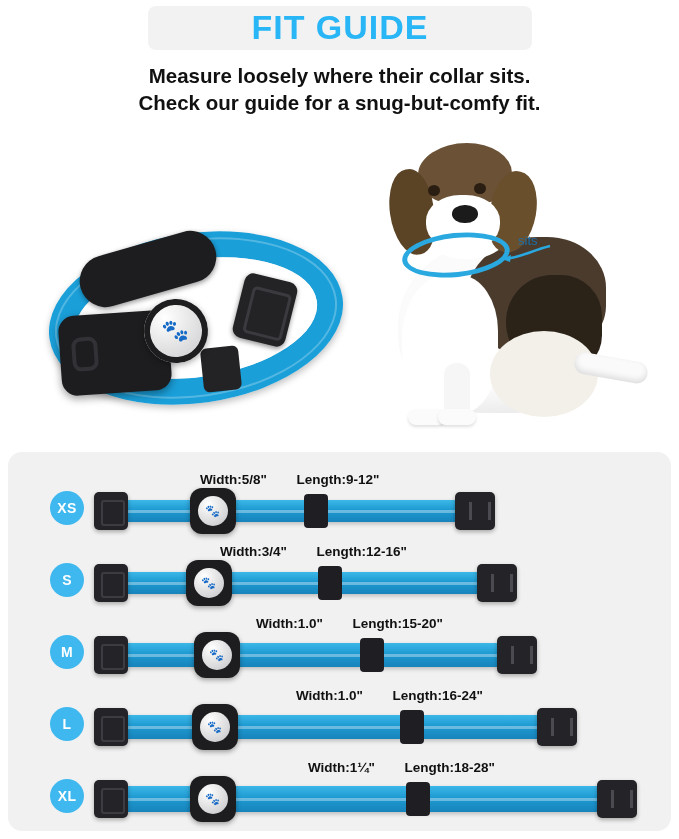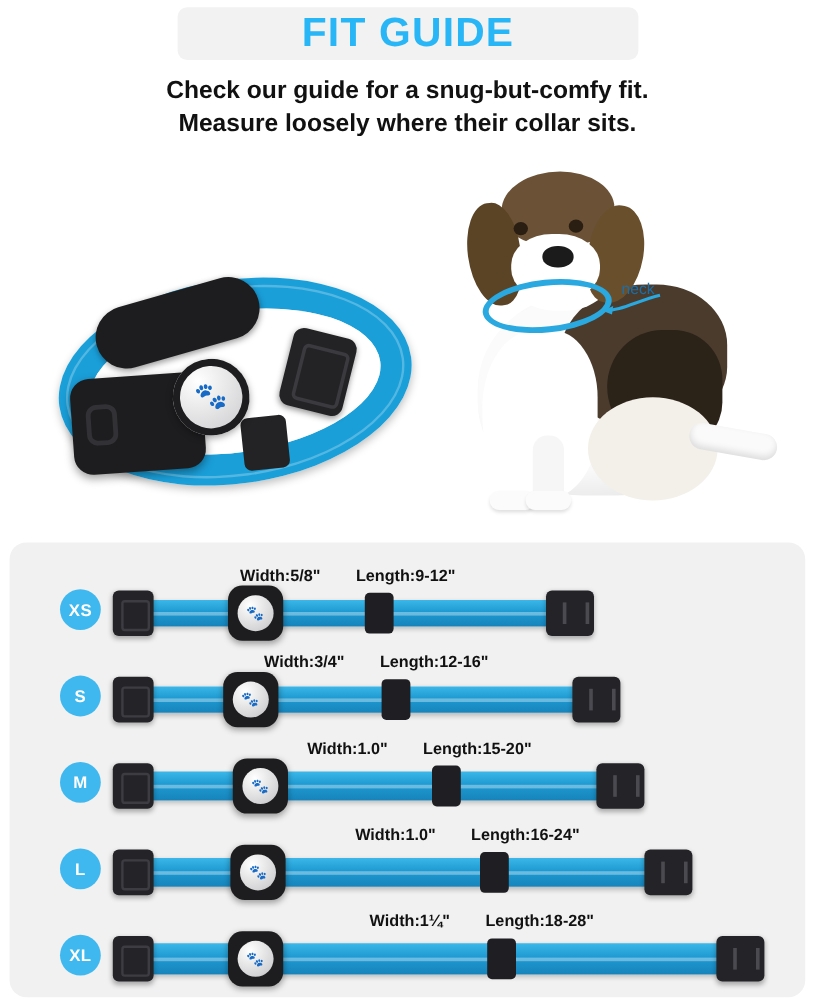--- a/index.html
+++ b/index.html
@@ -483,22 +483,22 @@
     color: #9aa0a6;
   }
 </style>
 </head>
 <body>
 
 <div class="header-banner"></div>
 <div class="header-title">FIT GUIDE</div>
 
 <div class="subtitle">
+  <div>Measure loosely where their collar sits.</div>
   <div>Check our guide for a snug-but-comfy fit.</div>
-  <div>Measure loosely where their collar sits.</div>
 </div>
 
 <div class="hero">
 
   <div class="collar-photo">
     <div class="collar-ring"></div>
     <div class="collar-inner-shade"></div>
     <div class="collar-pad"></div>
     <div class="collar-buckle"></div>
     <div class="collar-slider"></div>
@@ -532,21 +532,21 @@
     <div class="dog-eye-r"></div>
     <div class="dog-nose"></div>
 
     <div class="neck-ring"></div>
     <div class="neck-arrow">
       <svg width="64" height="24" viewBox="0 0 64 24">
         <path d="M2 18 C 18 18, 30 10, 50 5" stroke="#2aa8e0" stroke-width="2.5" fill="none"></path>
         <path d="M2 18 l 9 -4 l -1 7 z" fill="#2aa8e0"></path>
       </svg>
     </div>
-    <div class="neck-label">neck</div>
+    <div class="neck-label">sits</div>
   </div>
 
 </div>
 
 <div class="chart-panel">
 
   <div class="size-row" style="top:22px;">
     <div class="size-badge">XS</div>
     <div class="size-labels" style="left:192px;">
       <span>Width:5/8"</span>

